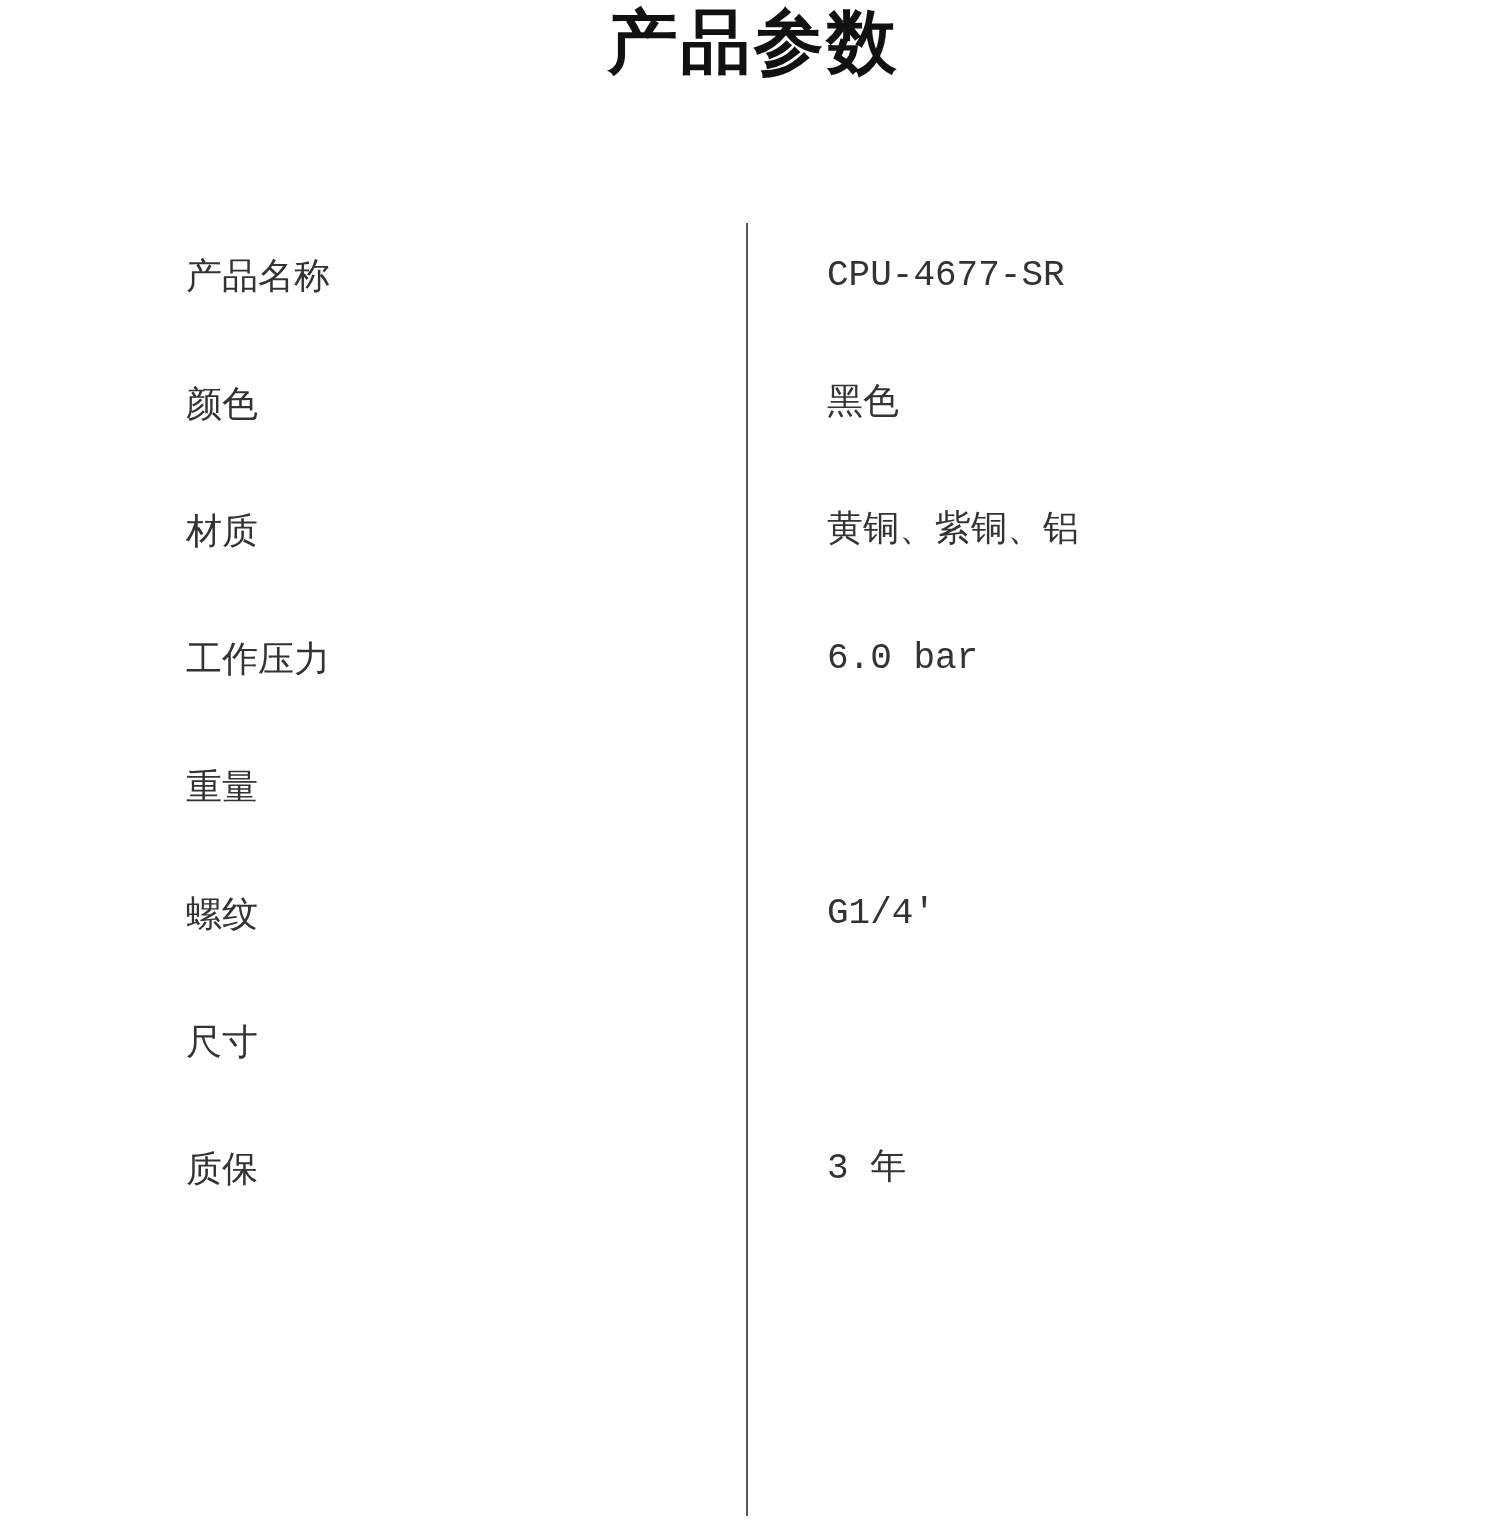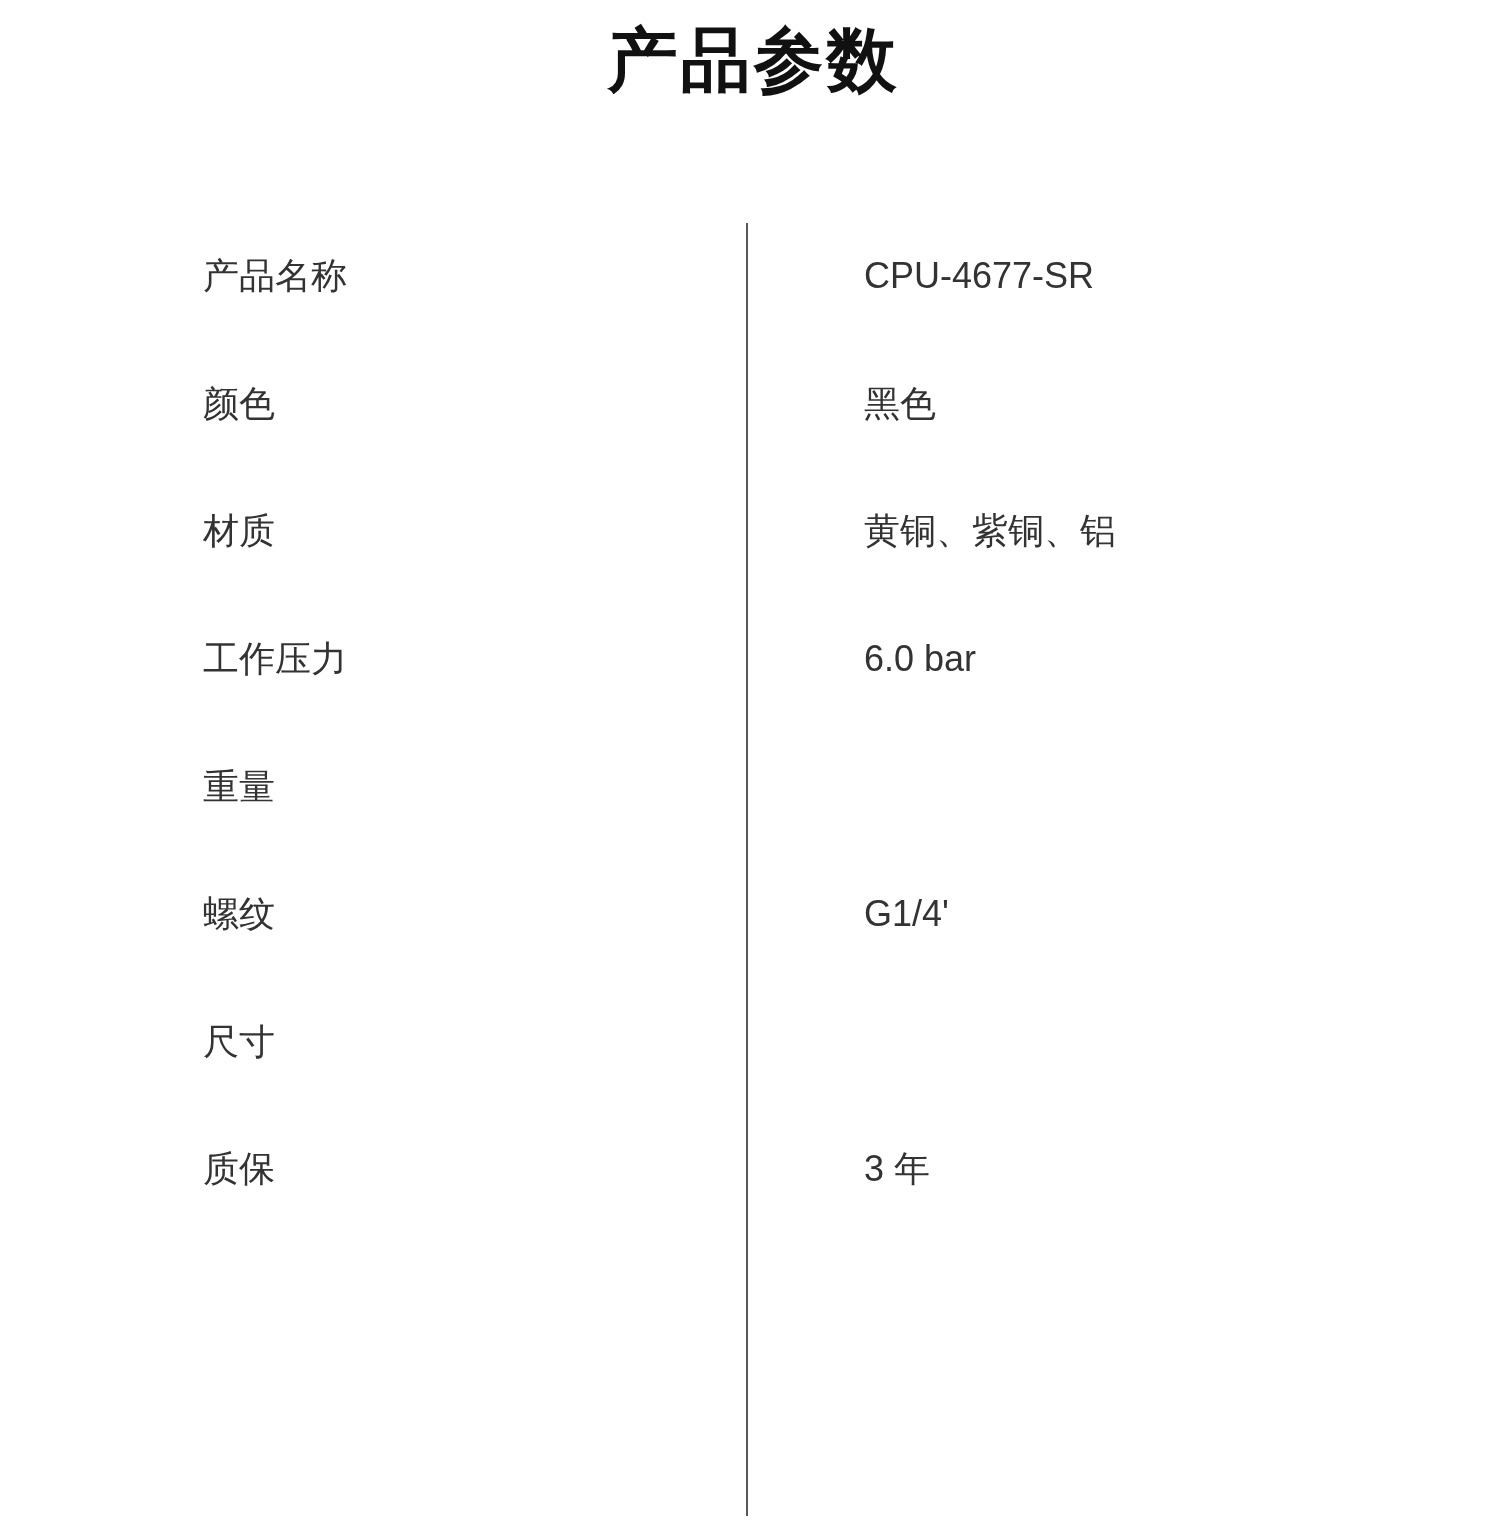--- a/index.html
+++ b/index.html
@@ -9,21 +9,21 @@
   }
   body {
     position: relative;
     width: 1507px;
     height: 1536px;
     overflow: hidden;
     font-family: "Liberation Sans", "DejaVu Sans", sans-serif;
   }
   .page-title {
     position: absolute;
-    top: 22px;
+    top: 4px;
     left: 0;
     width: 1507px;
     margin: 0;
     text-align: center;
     font-size: 70px;
     line-height: 1.1;
     font-weight: bold;
     color: #111111;
     letter-spacing: 3px;
   }
@@ -31,42 +31,43 @@
     position: absolute;
     left: 746px;
     top: 223px;
     width: 2px;
     height: 1293px;
     background: #58585a;
   }
   .spec-table {
     position: absolute;
     top: 212px;
-    left: 17px;
+    left: 0;
     width: 1310px;
   }
   .spec-row {
     display: flex;
     align-items: center;
     height: 127.6px;
   }
   .spec-cell {
     font-size: 36px;
     color: #333333;
     line-height: 1.2;
     white-space: nowrap;
   }
   .spec-label {
     width: 747px;
     padding-left: 186px;
     box-sizing: border-box;
   }
   .spec-value {
-    padding-left: 100px;
+    padding-left: 80px;
     box-sizing: border-box;
+    font-family: Liberation Mono, monospace;
   }
 </style>
 </head>
 <body>
 
 <div class="page">
 
   <h1 class="page-title">产品参数</h1>
 
   <div class="column-divider"></div>

